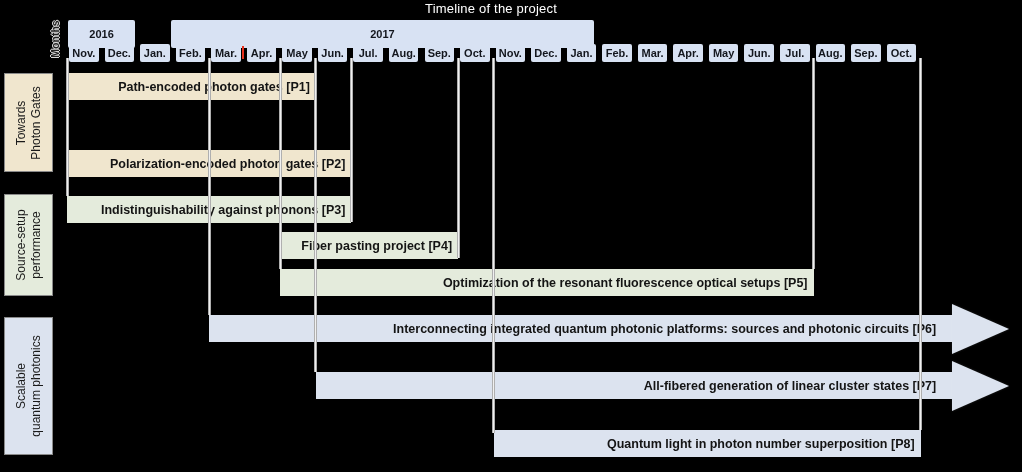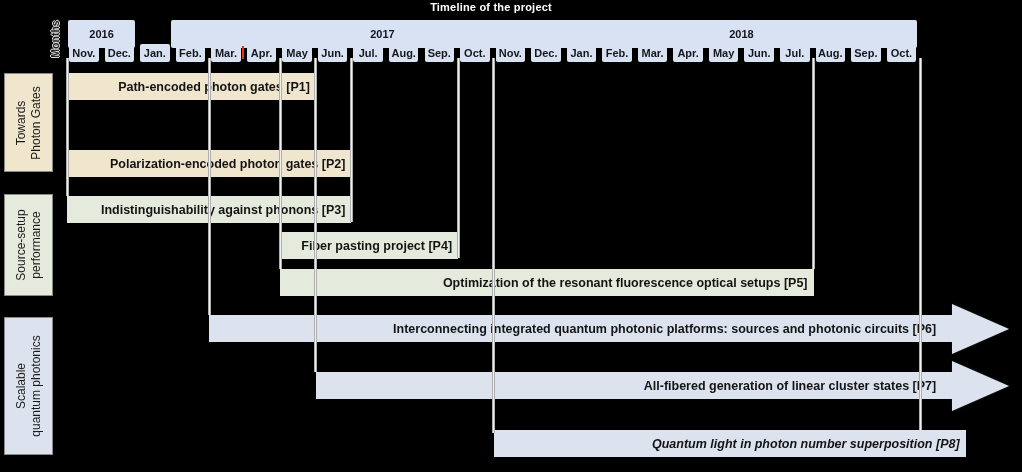--- a/index.html
+++ b/index.html
@@ -1,21 +1,21 @@
 <!DOCTYPE html>
 <html><head>
 <meta charset="utf-8">
 <style>
   html,body{margin:0;padding:0;background:#000;}
   body{width:1022px;height:472px;position:relative;overflow:hidden;
        font-family:"Liberation Sans",sans-serif;}
   #stage{position:absolute;inset:0;width:1022px;height:472px;background:#000;}
 
   .title{position:absolute;top:1px;left:0;width:982px;text-align:center;
-         font-size:11px;font-weight:bold;color:#fff;letter-spacing:.2px;
+         font-size:13px;font-weight:normal;color:#fff;letter-spacing:.2px;
          text-shadow:0 1px 1px #000,0 0 2px #1a1a1a;}
 
   .months-label{position:absolute;left:45px;top:14px;width:20px;height:50px;}
   .months-label span{position:absolute;left:50%;top:50%;
          transform:translate(-50%,-50%) rotate(-90deg);
          font-size:10.5px;font-weight:bold;color:#222;white-space:nowrap;
          text-shadow:-1px 0 0 #d8d8d8,1px 0 0 #d8d8d8,0 -1px 0 #d8d8d8,0 1px 0 #d8d8d8;}
 
   .year-band{position:absolute;top:20px;height:28px;border-radius:2px;
          display:flex;align-items:center;justify-content:center;
@@ -51,21 +51,20 @@
 <body>
 
 <div id="stage">
   <div class="title">Timeline of the project</div>
   <div class="months-label">
     <span>Months</span>
   </div>
   <div class="red-tick"></div>
 <div class="year-band" style="left: 68px; width: 67.1px; background: rgb(216, 226, 243);">2016</div>
     <div class="year-band" style="left: 139.1px; width: 422.6px; background: rgb(216, 226, 243); margin-left: 32px;">2017</div>
-    <div class="year-band" style="left: 565.7px; width: 351.5px; background: rgb(216, 226, 243);">2018</div>
     <div class="month-cell" style="left: 69px; width: 29.55px; background: rgb(216, 226, 243);">Nov.</div>
     <div class="month-cell" style="left: 104.55px; width: 29.55px; background: rgb(216, 226, 243);">Dec.</div>
     <div class="month-cell" style="left: 140.1px; width: 29.55px; background: rgb(216, 226, 243);">Jan.</div>
     <div class="month-cell" style="left: 175.65px; width: 29.55px; background: rgb(216, 226, 243);">Feb.</div>
     <div class="month-cell" style="left: 211.2px; width: 29.55px; background: rgb(216, 226, 243);">Mar.</div>
     <div class="month-cell" style="left: 246.75px; width: 29.55px; background: rgb(216, 226, 243);">Apr.</div>
     <div class="month-cell" style="left: 282.3px; width: 29.55px; background: rgb(216, 226, 243);">May</div>
     <div class="month-cell" style="left: 317.85px; width: 29.55px; background: rgb(216, 226, 243);">Jun.</div>
     <div class="month-cell" style="left: 353.4px; width: 29.55px; background: rgb(216, 226, 243);">Jul.</div>
     <div class="month-cell" style="left: 388.95px; width: 29.55px; background: rgb(216, 226, 243);">Aug.</div>
@@ -117,21 +116,21 @@
       <span>Optimization of the resonant fluorescence optical setups [P5]</span>
     </div>
     <div class="bar arrow-bar" style="left: 209.2px; width: 742.995px; top: 315px; background: rgb(220, 227, 239);">
       <span>Interconnecting integrated quantum photonic platforms: sources and photonic circuits [P6]</span>
       <span class="arrowhead" style="border-left: 57px solid rgb(220, 227, 239);"></span>
     </div>
     <div class="bar arrow-bar" style="left: 315.85px; width: 636.345px; top: 372px; background: rgb(220, 227, 239);">
       <span>All-fibered generation of linear cluster states [P7]</span>
       <span class="arrowhead" style="border-left: 57px solid rgb(220, 227, 239);"></span>
     </div>
-    <div class="bar" style="left: 493.6px; width: 472px; top: 430px; background: rgb(220, 227, 239); font-style: italic;">
+    <div class="bar" style="left: 493.6px; width: 427px; top: 430px; background: rgb(220, 227, 239);">
       <span>Quantum light in photon number superposition [P8]</span>
     </div>
     <div class="gridline" style="left: 65.5px; top: 58px; height: 138px;"></div>
     <div class="gridline" style="left: 207.7px; top: 58px; height: 257px;"></div>
     <div class="gridline" style="left: 278.8px; top: 58px; height: 211px;"></div>
     <div class="gridline" style="left: 314.35px; top: 58px; height: 314px;"></div>
     <div class="gridline" style="left: 349.9px; top: 58px; height: 164px;"></div>
     <div class="gridline" style="left: 456.55px; top: 58px; height: 200px;"></div>
     <div class="gridline" style="left: 492.1px; top: 58px; height: 375px;"></div>
     <div class="gridline" style="left: 812.05px; top: 58px; height: 211px;"></div>

